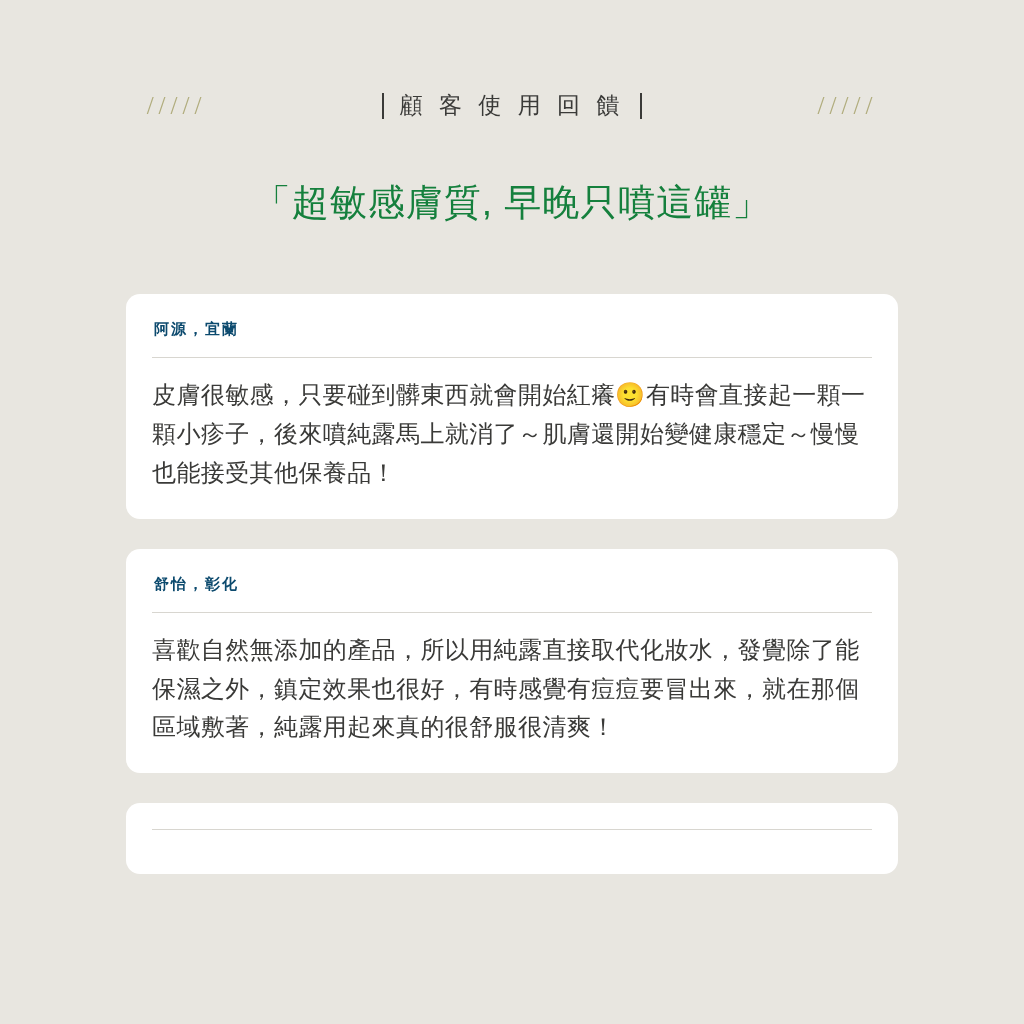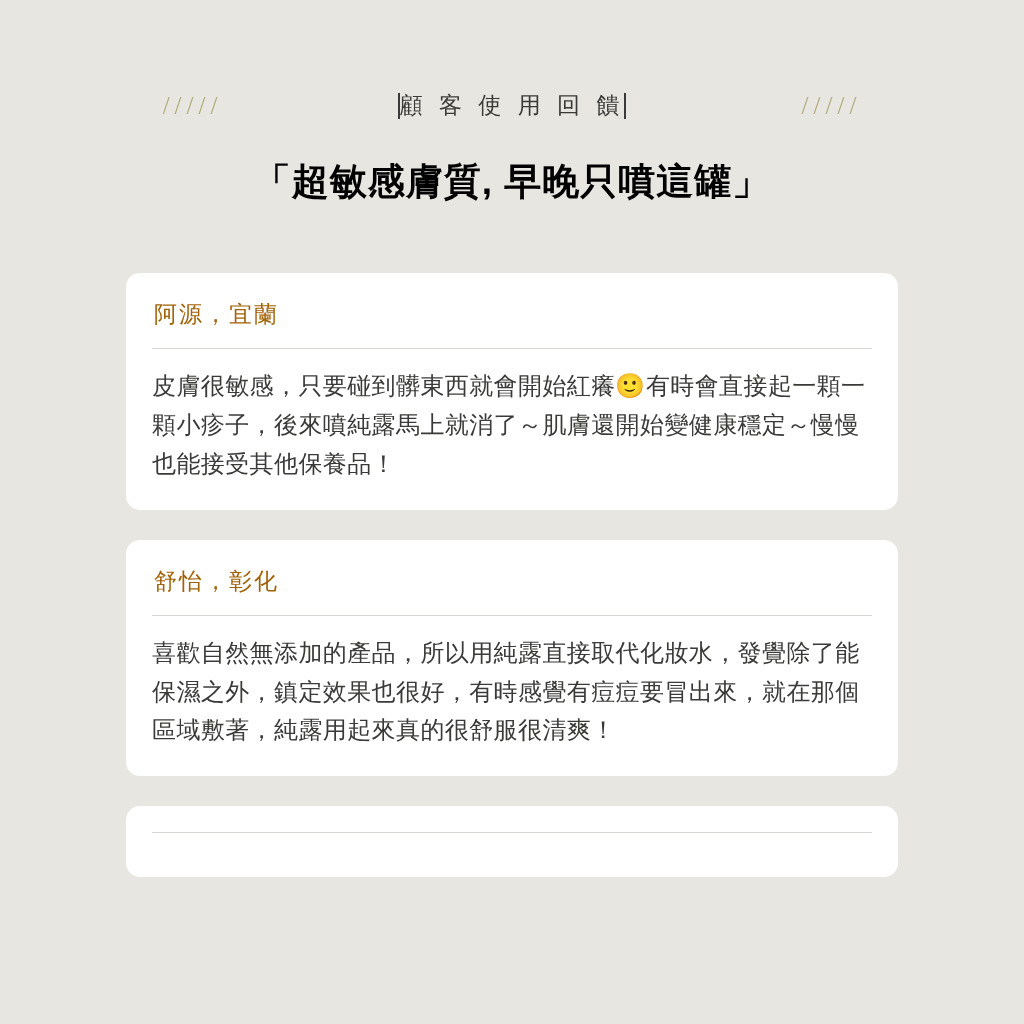--- a/index.html
+++ b/index.html
@@ -47,62 +47,63 @@
     user-select: none;
   }
 
   .slashes.left { margin-right: 130px; }
   .slashes.right { margin-left: 130px; }
 
   .eyebrow-center {
     display: flex;
     align-items: center;
     justify-content: flex-start;
+    gap: 16px;
     font-size: 23px;
     letter-spacing: 5px;
     color: #3a3a38;
     font-family: "Liberation Sans", sans-serif;
   }
 
   .vbar {
     display: inline-block;
     width: 2px;
     height: 26px;
     background: #3a3a38;
   }
 
   .headline {
-    margin-top: 36px;
+    margin-top: 57px;
     font-size: 37px;
-    font-weight: bold;
+    font-weight: normal;
     letter-spacing: 1px;
-    color: #000000;
+    color: #15803d;
     font-family: "Liberation Sans", sans-serif;
   }
 
   
   .cards {
     margin-top: 66px;
     padding: 0 126px;
     display: flex;
     flex-direction: column;
     gap: 30px;
   }
 
   .card {
     background: #ffffff;
     border-radius: 14px;
     padding: 26px 26px 26px 26px;
   }
 
   .card-name {
-    font-size: 23px;
-    font-weight: normal;
+    font-size: 15px;
+    font-weight: bold;
     letter-spacing: 2px;
-    color: #a16207;
+    color: #0c4a6e;
     padding-left: 2px;
     padding-bottom: 18px;
   }
 
   .divider {
     height: 1px;
     background: #d8d6d0;
     margin-bottom: 18px;
   }
 

